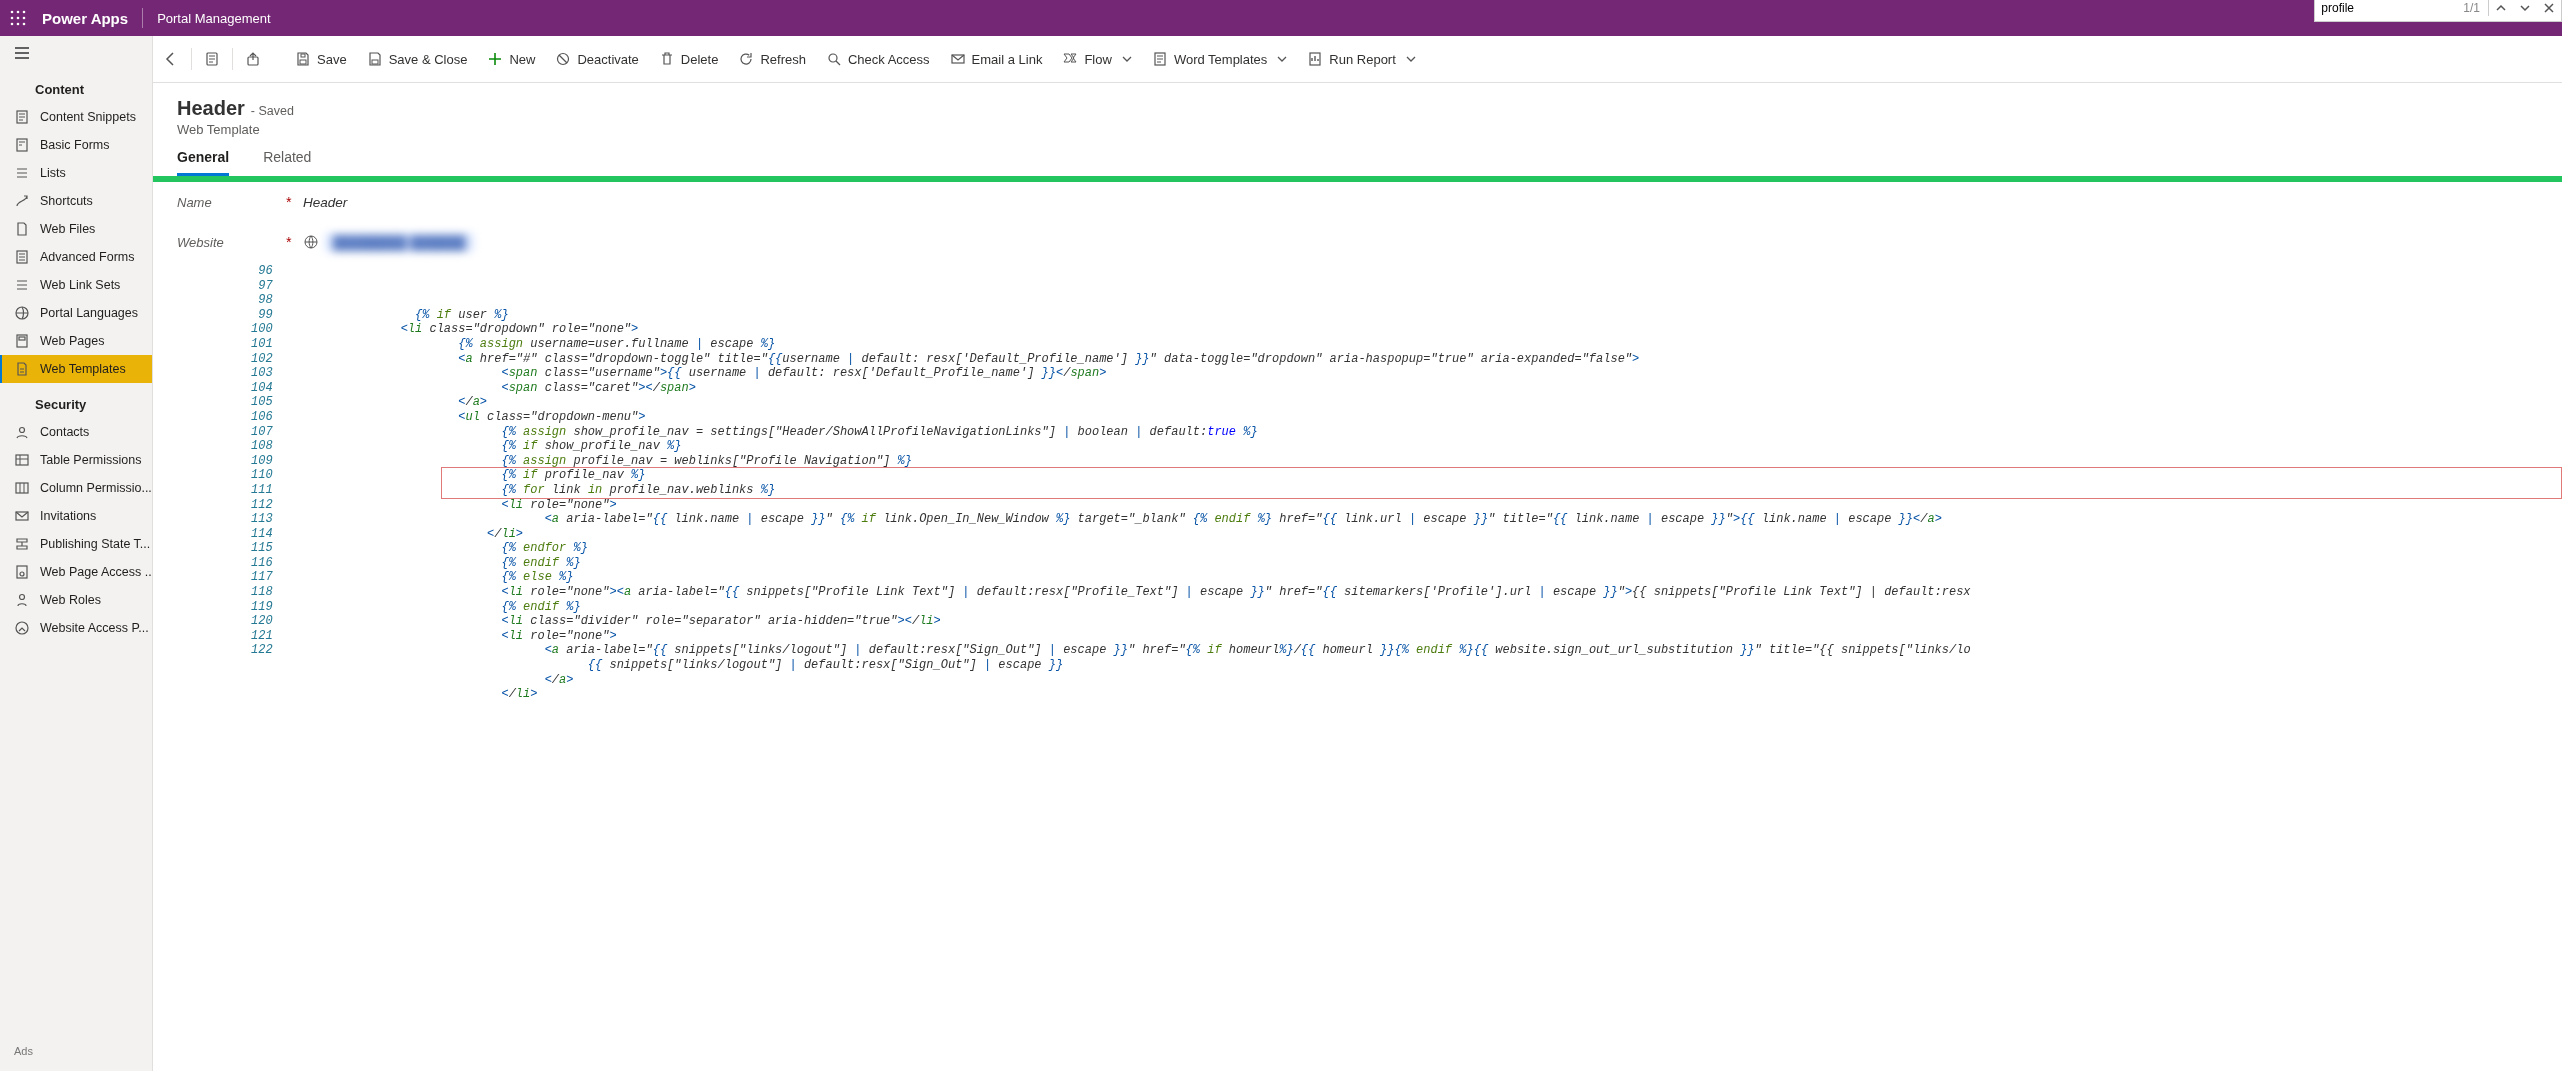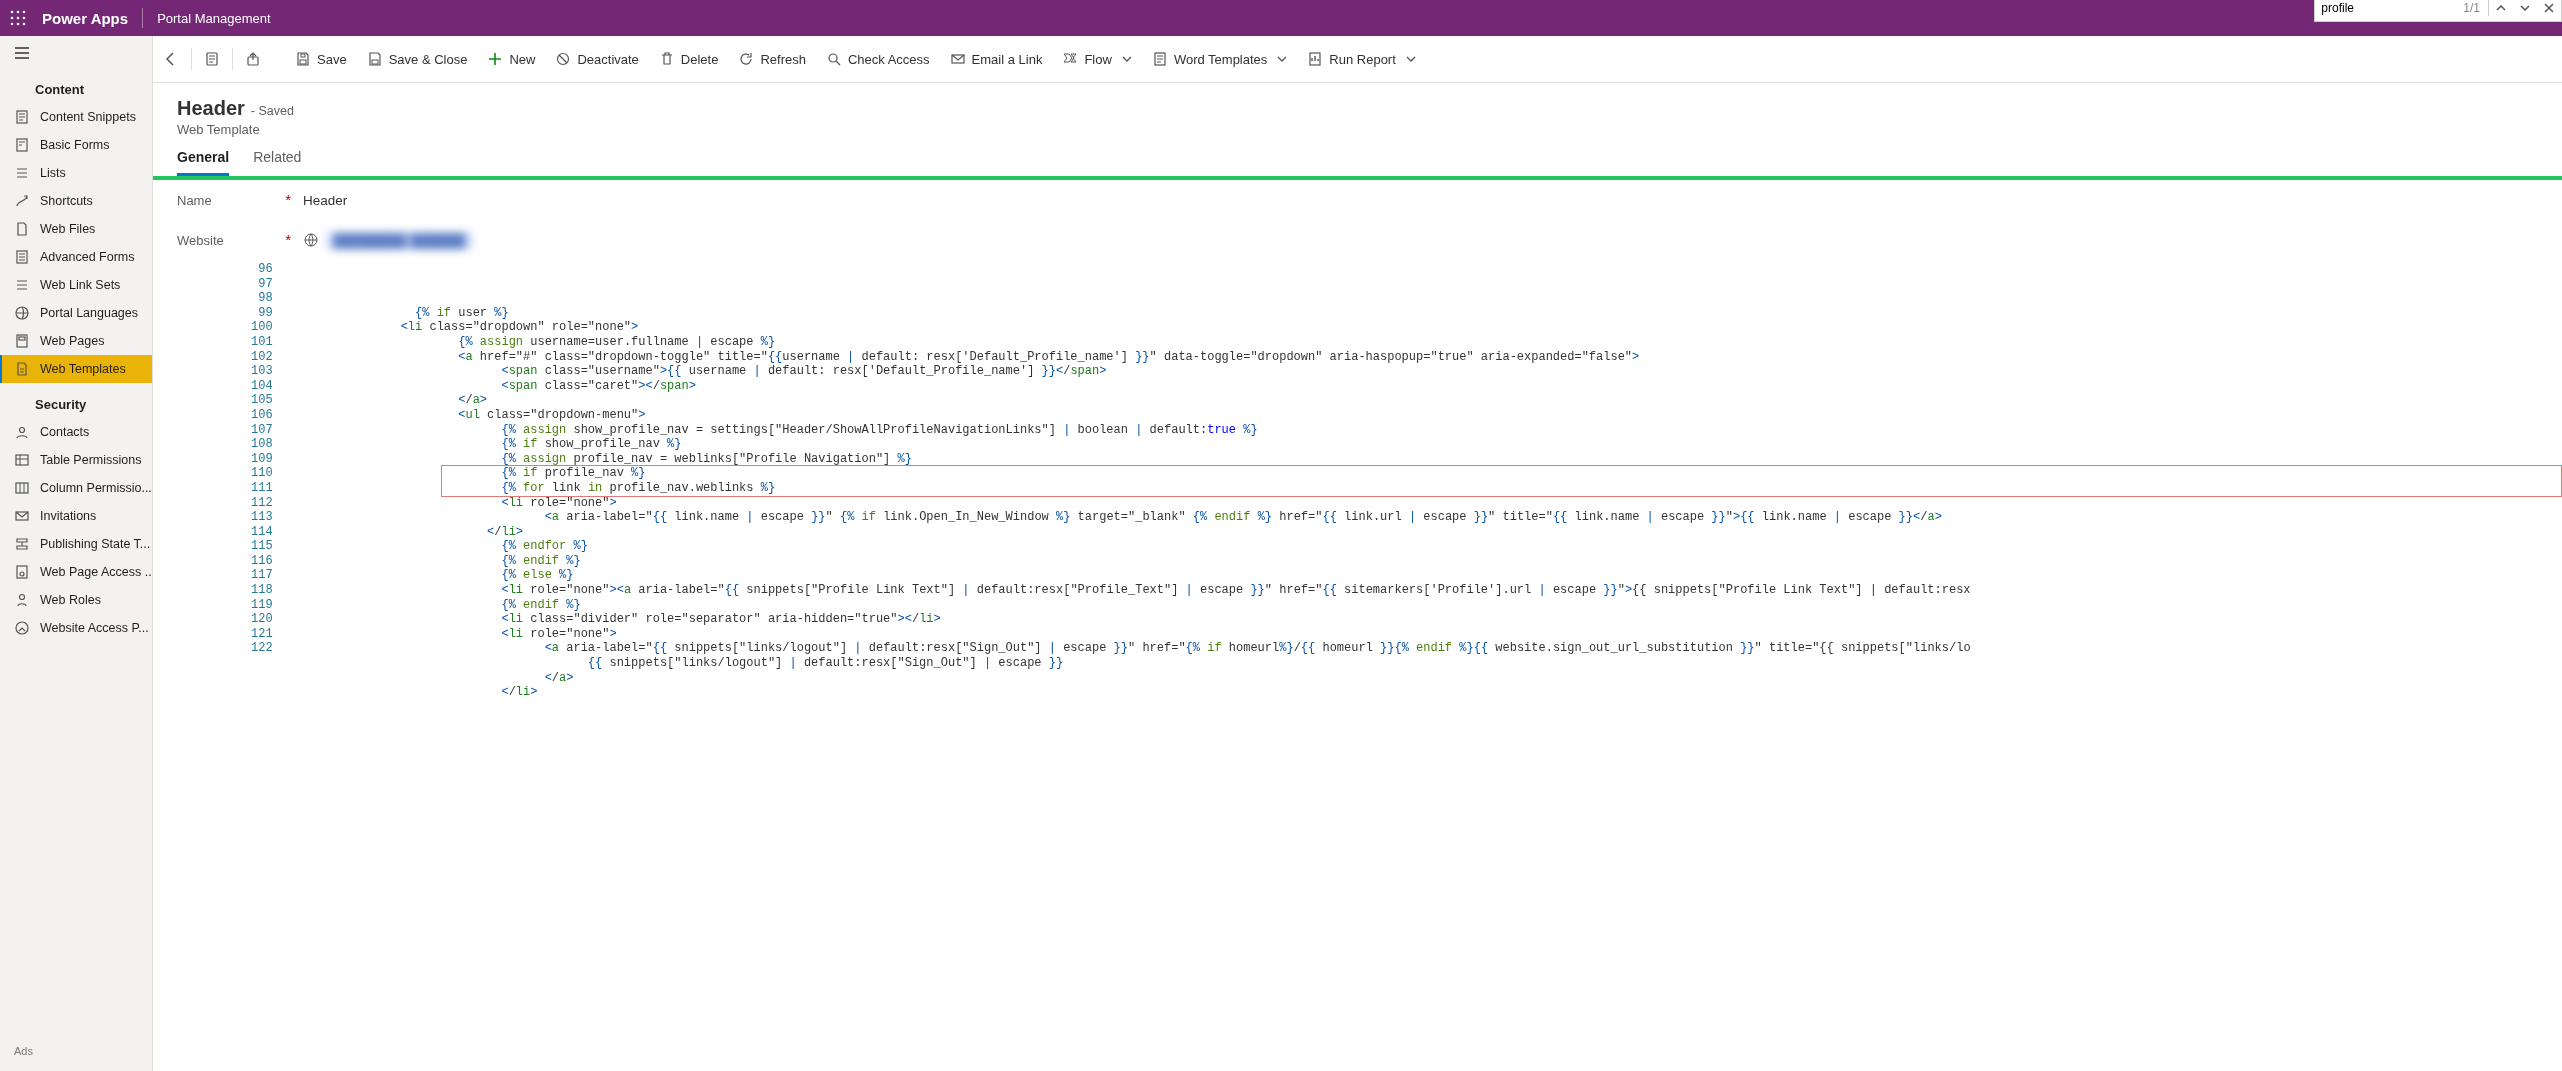--- a/index.html
+++ b/index.html
@@ -41,26 +41,26 @@
   .cmdsep { width: 0; height: 22px; border-left: 1px solid #e1dfdd; margin: 0 2px; }
   .chev { width: 10px; height: 10px; margin-left: 4px; }
 
   
   .rechead { padding: 14px 24px 4px; }
   .rechead h1 { font-size: 20px; font-weight: 600; display: inline-block; }
   .rechead .state { font-size: 12.5px; color: #605e5c; font-weight: 400; margin-left: 6px; }
   .rechead .etype { font-size: 13px; color: #605e5c; margin-top: 2px; }
 
   
-  .tabs { display: flex; gap: 24px; padding: 8px 24px 0; border-bottom: 4px solid #22c55e; }
+  .tabs { display: flex; gap: 34px; padding: 8px 24px 0; border-bottom: 6px solid #22c55e; }
   .tab { padding-bottom: 8px; font-size: 14px; color: #605e5c; cursor: pointer; border-bottom: 2px solid transparent; }
   .tab.active { color: #201f1e; font-weight: 600; border-bottom: 3px solid #0078d4; }
 
   
-  .formarea { flex: 1; overflow: auto; }
+  .formarea { flex: 1; overflow: auto; font-style: italic; }
   .formrow { display: flex; align-items: center; min-height: 40px; padding: 4px 24px; border-bottom: 0px solid #f3f2f1; }
   .formlabel { width: 118px; font-size: 13px; color: #605e5c; display: flex; align-items: center; }
   .formlabel .req { color: #a80000; font-size: 14px; padding: 0 4px; margin-left: auto; }
   .formval { flex: 1; font-size: 13.5px; padding: 4px 8px; display: flex; align-items: center; gap: 6px; }
   .blurpill { background: #dde8ff; color: #5a7cc2; filter: blur(4px); -webkit-filter: blur(4px); padding: 2px 8px; border-radius: 2px; font-size: 13px; display: inline-flex; gap: 6px; }
 
   
   .srclabel { padding: 6px 10px; border-top: 1px solid #e1dfdd; border-bottom: 1px solid #e1dfdd; font-size: 12px; color: #605e5c; background: #fafafa; }
   .codewrap { display: flex; font-family: Consolas, "Courier New", monospace; font-size: 12px; line-height: 14.6px; gap: 44px; }
   .gutter { background: #fff; color: #237893; text-align: right; padding: 2px 8px 2px 4px; border-right: 0px solid #e1dfdd; user-select: none; }

